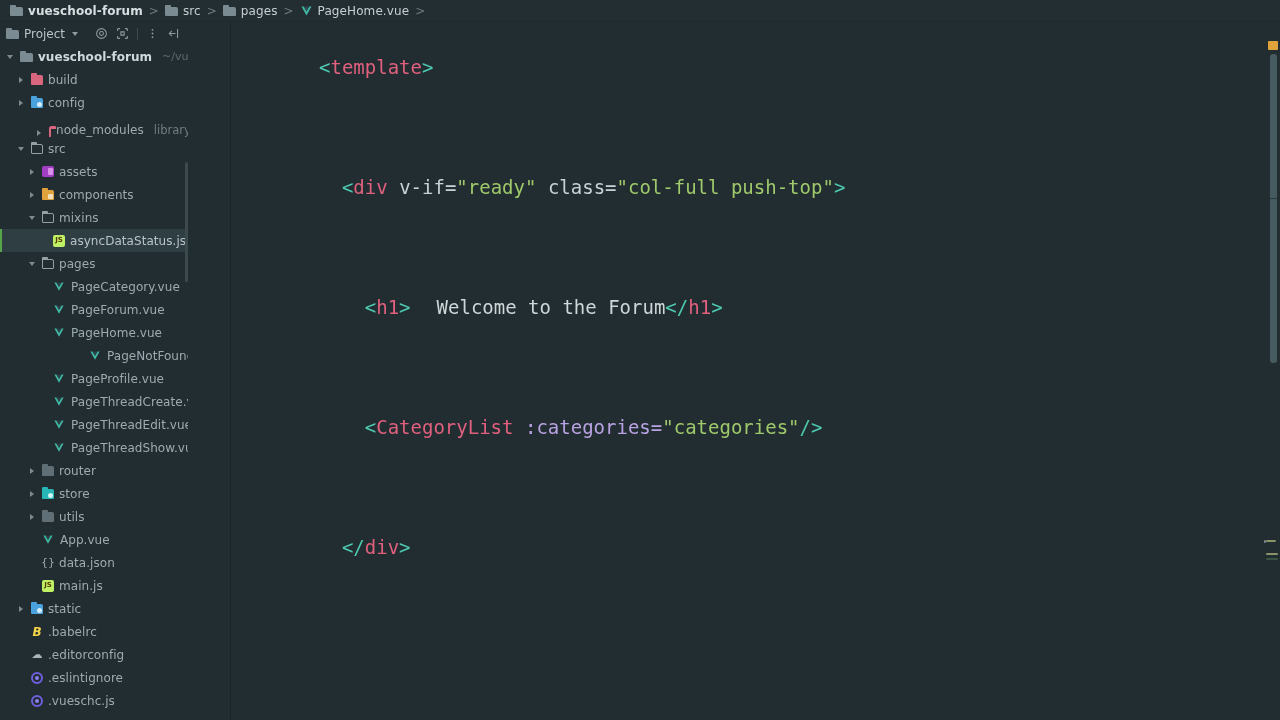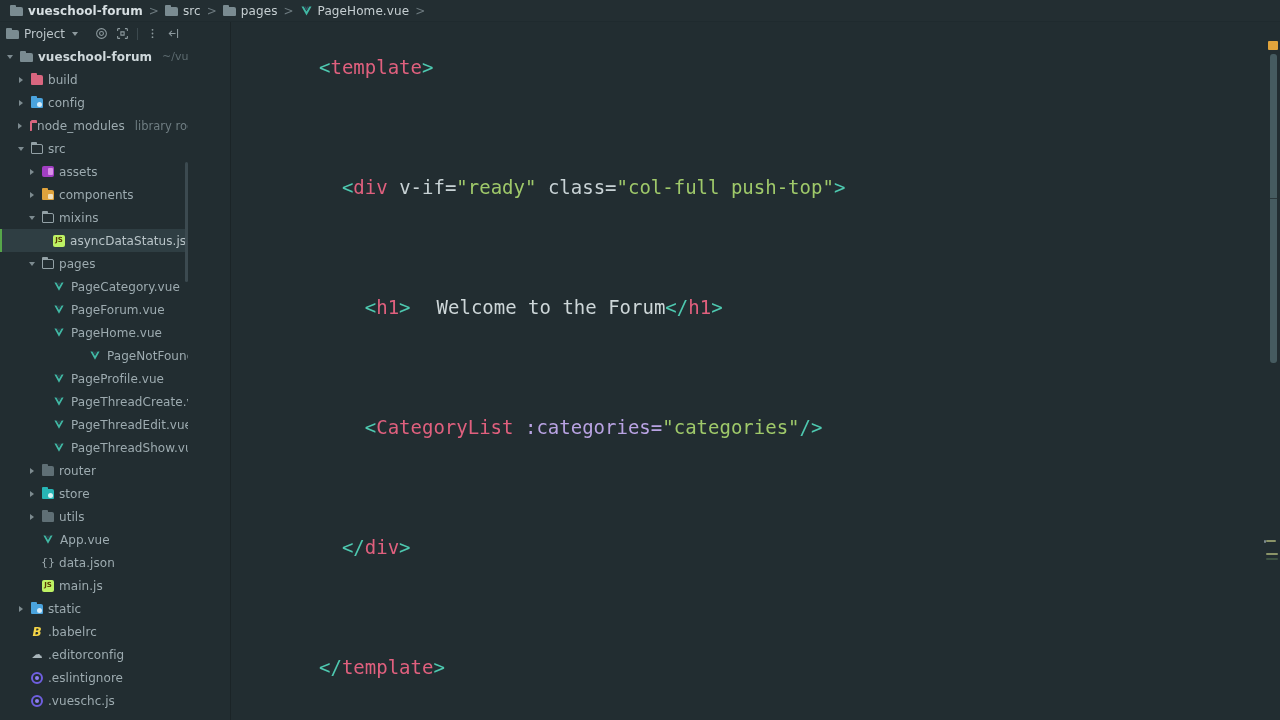--- a/index.html
+++ b/index.html
@@ -235,21 +235,21 @@
           <div class="row" style="padding-left: 17px;">
             <span class="arrow closed"></span>
             <span class="ic-pink"></span>
             <span class="lbl">build</span>
           </div>
           <div class="row" style="padding-left: 17px;">
             <span class="arrow closed"></span>
             <span class="ic-blue"></span>
             <span class="lbl">config</span>
           </div>
-          <div class="row" style="padding-left: 16px;">
+          <div class="row" style="padding-left: 35px; align-items: flex-end;">
             <span class="arrow closed"></span>
             <span class="ic-pink outline"></span>
             <span class="lbl">node_modules</span>
             <span class="sub">library root</span>
           </div>
           <div class="row" style="padding-left: 17px;">
             <span class="arrow open"></span>
             <span class="ic-plain"></span>
             <span class="lbl">src</span>
           </div>
@@ -438,21 +438,20 @@
 <span class="ln"><span class="t-punct">&lt;</span><span class="t-tag">template</span><span class="t-punct">&gt;</span></span>
 <span class="ln"></span>
 <span class="ln">  <span class="t-punct">&lt;</span><span class="t-tag">div</span> <span class="t-attr">v-if</span><span class="t-attr">=</span><span class="t-str">"ready"</span> <span class="t-attr">class</span><span class="t-attr">=</span><span class="t-str">"col-full push-top"</span><span class="t-punct">&gt;</span></span>
 <span class="ln"></span>
 <span class="ln">    <span class="t-punct">&lt;</span><span class="t-tag">h1</span><span class="t-punct">&gt;</span><span class="t-txt">Welcome to the Forum</span><span class="t-punct">&lt;/</span><span class="t-tag">h1</span><span class="t-punct">&gt;</span></span>
 <span class="ln"></span>
 <span class="ln">    <span class="t-punct">&lt;</span><span class="t-comp">CategoryList</span> <span class="t-attrdyn">:categories</span><span class="t-attrdyn">=</span><span class="t-str">"categories"</span><span class="t-punct">/&gt;</span></span>
 <span class="ln"></span>
 <span class="ln">  <span class="t-punct">&lt;/</span><span class="t-tag">div</span><span class="t-punct">&gt;</span></span>
 <span class="ln"></span>
-<span class="ln"><span class="t-punct">&lt;/</span><span class="t-tag">template</span><span class="t-punct">&gt;</span></span>
 <span class="ln"></span>
 
 
 
 
 
 
 
 
 

